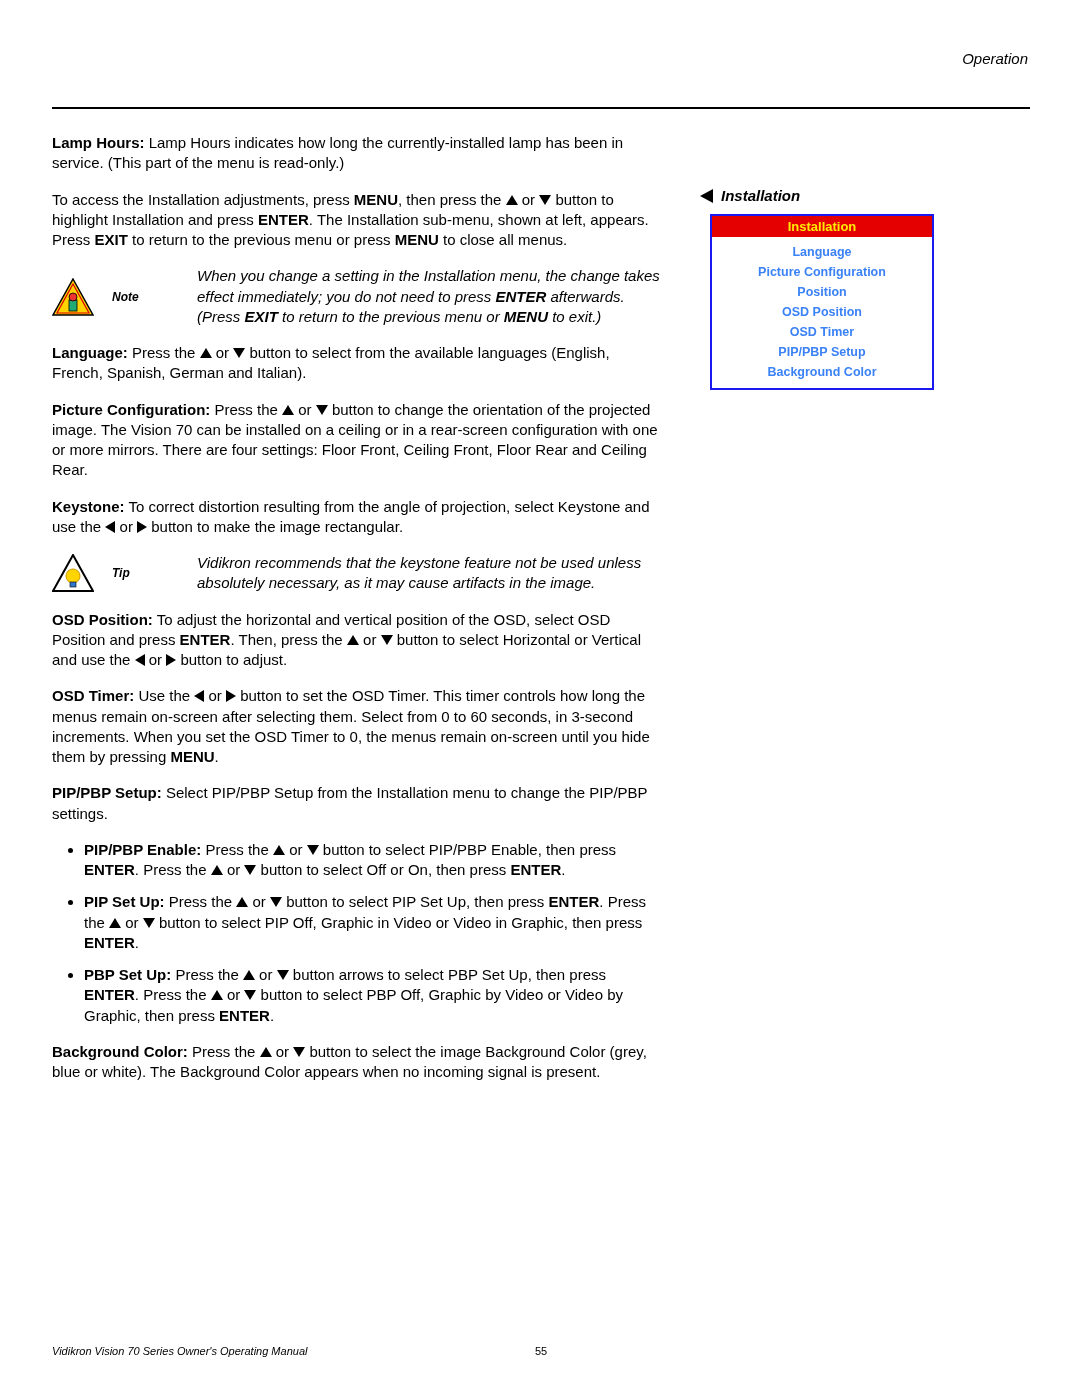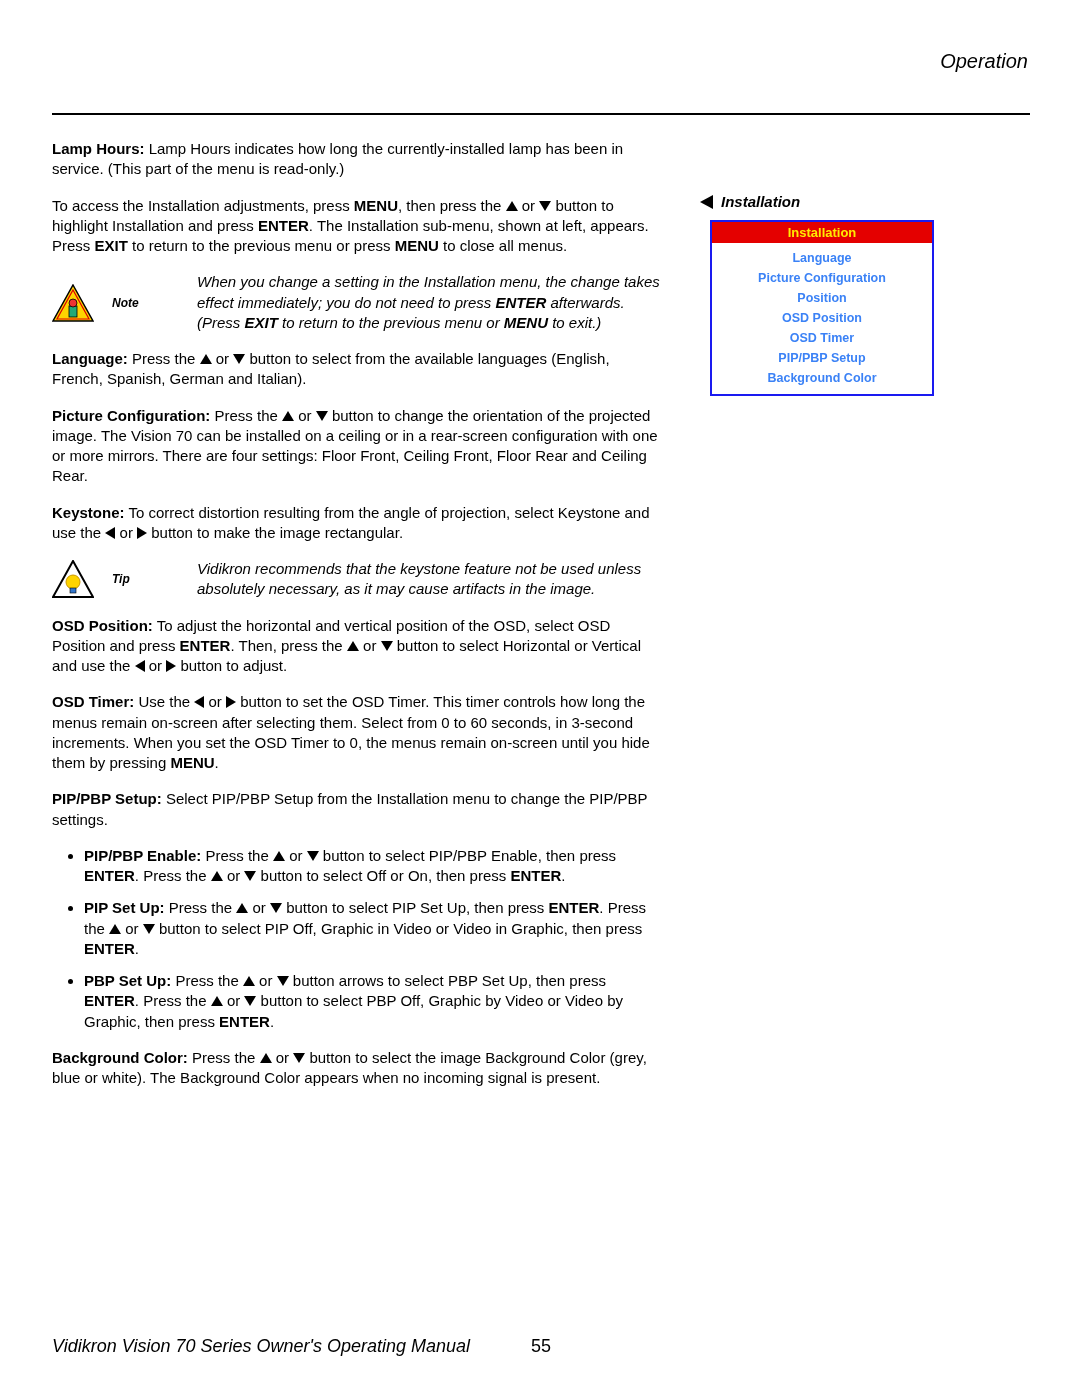--- a/index.html
+++ b/index.html
@@ -13,21 +13,21 @@
   .page {
     width: 1080px;
     height: 1397px;
     position: relative;
     box-sizing: border-box;
     padding: 50px 50px 40px 52px;
   }
   .running-head {
     text-align: right;
     font-style: italic;
-    font-size: 20px;
+    font-size: 15px;
     margin-bottom: 40px;
     padding-right: 2px;
   }
   .hr {
     border: none;
     border-top: 2px solid #000;
     margin: 0 0 24px 0;
   }
   .body-row {
     display: flex;
@@ -124,21 +124,21 @@
     padding: 3px 0;
     font-size: 12.5px;
     color: #3b82f6;
   }
 
   .footer {
     position: absolute;
     left: 52px;
     right: 50px;
     bottom: 40px;
-    font-size: 18px;
+    font-size: 11px;
     font-style: italic;
   }
   .footer .pn {
     position: absolute;
     left: 50%;
     transform: translateX(-50%);
     font-style: normal;
   }
 </style>
 </head>

